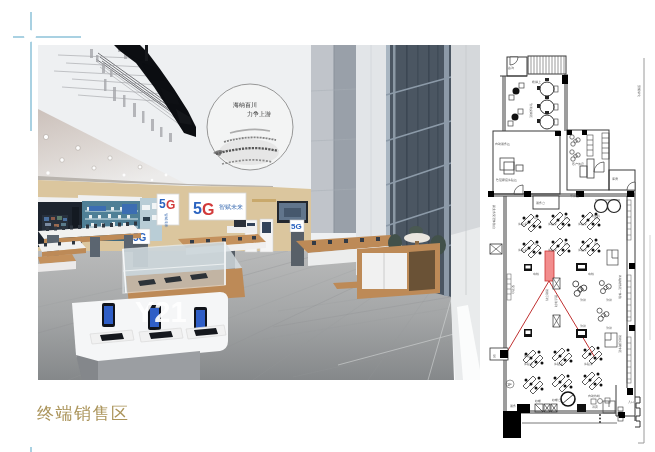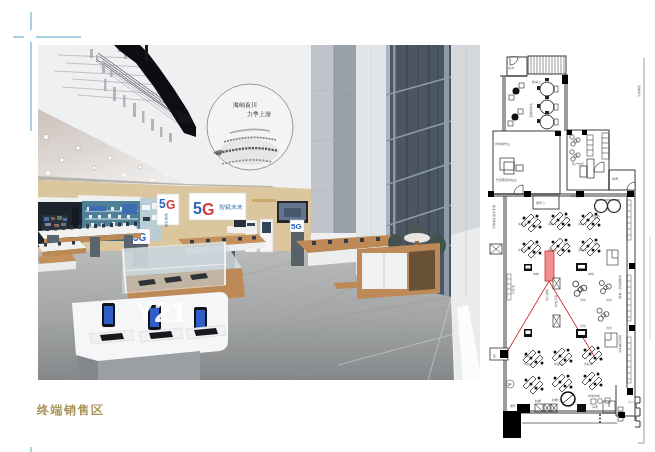--- a/index.html
+++ b/index.html
@@ -394,21 +394,21 @@
       <polygon points="62,290 84,288 86,294 64,296"></polygon>
       <polygon points="111,288 133,286 135,292 113,294"></polygon>
       <polygon points="156,285 178,283 180,289 158,291"></polygon>
     </g>
   </g>
 
   <text x="97" y="277" font-size="29" font-weight="bold" fill="#ffffff" opacity="0.92" font-family="Liberation Sans">Y21</text>
 </svg>
 </div>
 
-<div class="abs" style="left:37px;top:402px;font-size:12px;letter-spacing:1.5px;color:#ab945a;font-weight:bold;">终端销售区</div>
+<div class="abs" style="left:37px;top:402px;font-size:17px;letter-spacing:1.5px;color:#ab945a;">终端销售区</div>
 
 <div class="abs" style="left:488px;top:45px;width:167px;height:400px;">
 <svg width="167" height="400" viewBox="0 0 167 400" xmlns="http://www.w3.org/2000/svg">
   <rect x="0" y="0" width="167" height="400" fill="#ffffff"></rect>
 
   <defs>
 
     <g id="tbl">
       <polygon points="0,11 10,1 13,4 3,14" fill="#fff" stroke="#333" stroke-width="0.8"></polygon>
       <polygon points="7,16 17,6 20,9 10,19" fill="#fff" stroke="#333" stroke-width="0.8"></polygon>

